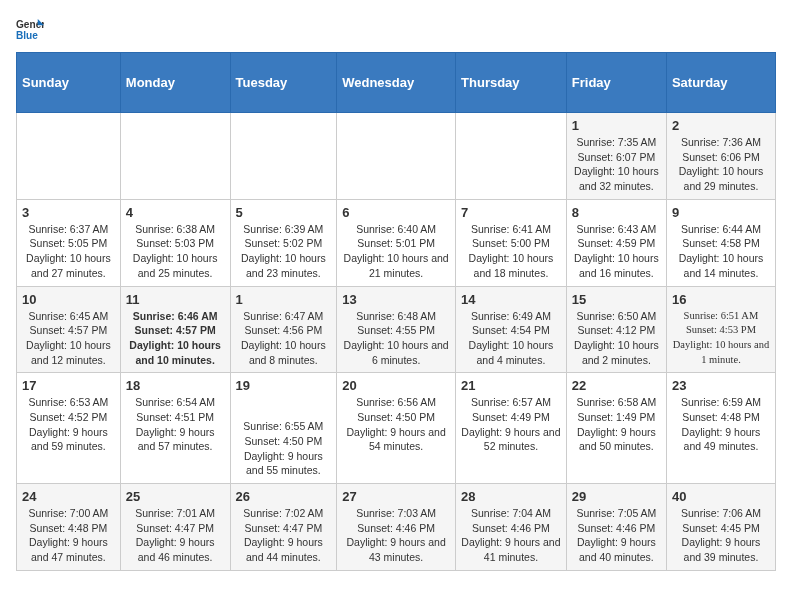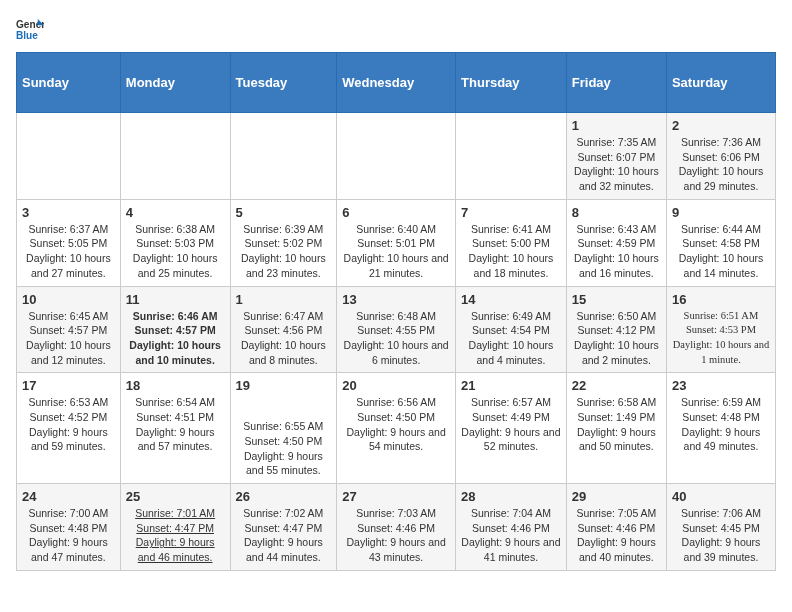--- a/index.html
+++ b/index.html
@@ -269,21 +269,21 @@
       </tr>
       <tr>
         <td>
           <span class="day-num">24</span>
           <div class="day-detail" style="white-space: pre-line;">Sunrise: 7:00 AM
 Sunset: 4:48 PM
 Daylight: 9 hours and 47 minutes.</div>
         </td>
         <td>
           <span class="day-num">25</span>
-          <div class="day-detail" style="white-space: pre-line; text-decoration: underline;">Sunrise: 7:01 AM
+          <div class="day-detail" style="white-space: pre-line;">Sunrise: 7:01 AM
 Sunset: 4:47 PM
 Daylight: 9 hours and 46 minutes.</div>
         </td>
         <td>
           <span class="day-num">26</span>
           <div class="day-detail" style="white-space: pre-line;">Sunrise: 7:02 AM
 Sunset: 4:47 PM
 Daylight: 9 hours and 44 minutes.</div>
         </td>
         <td>

